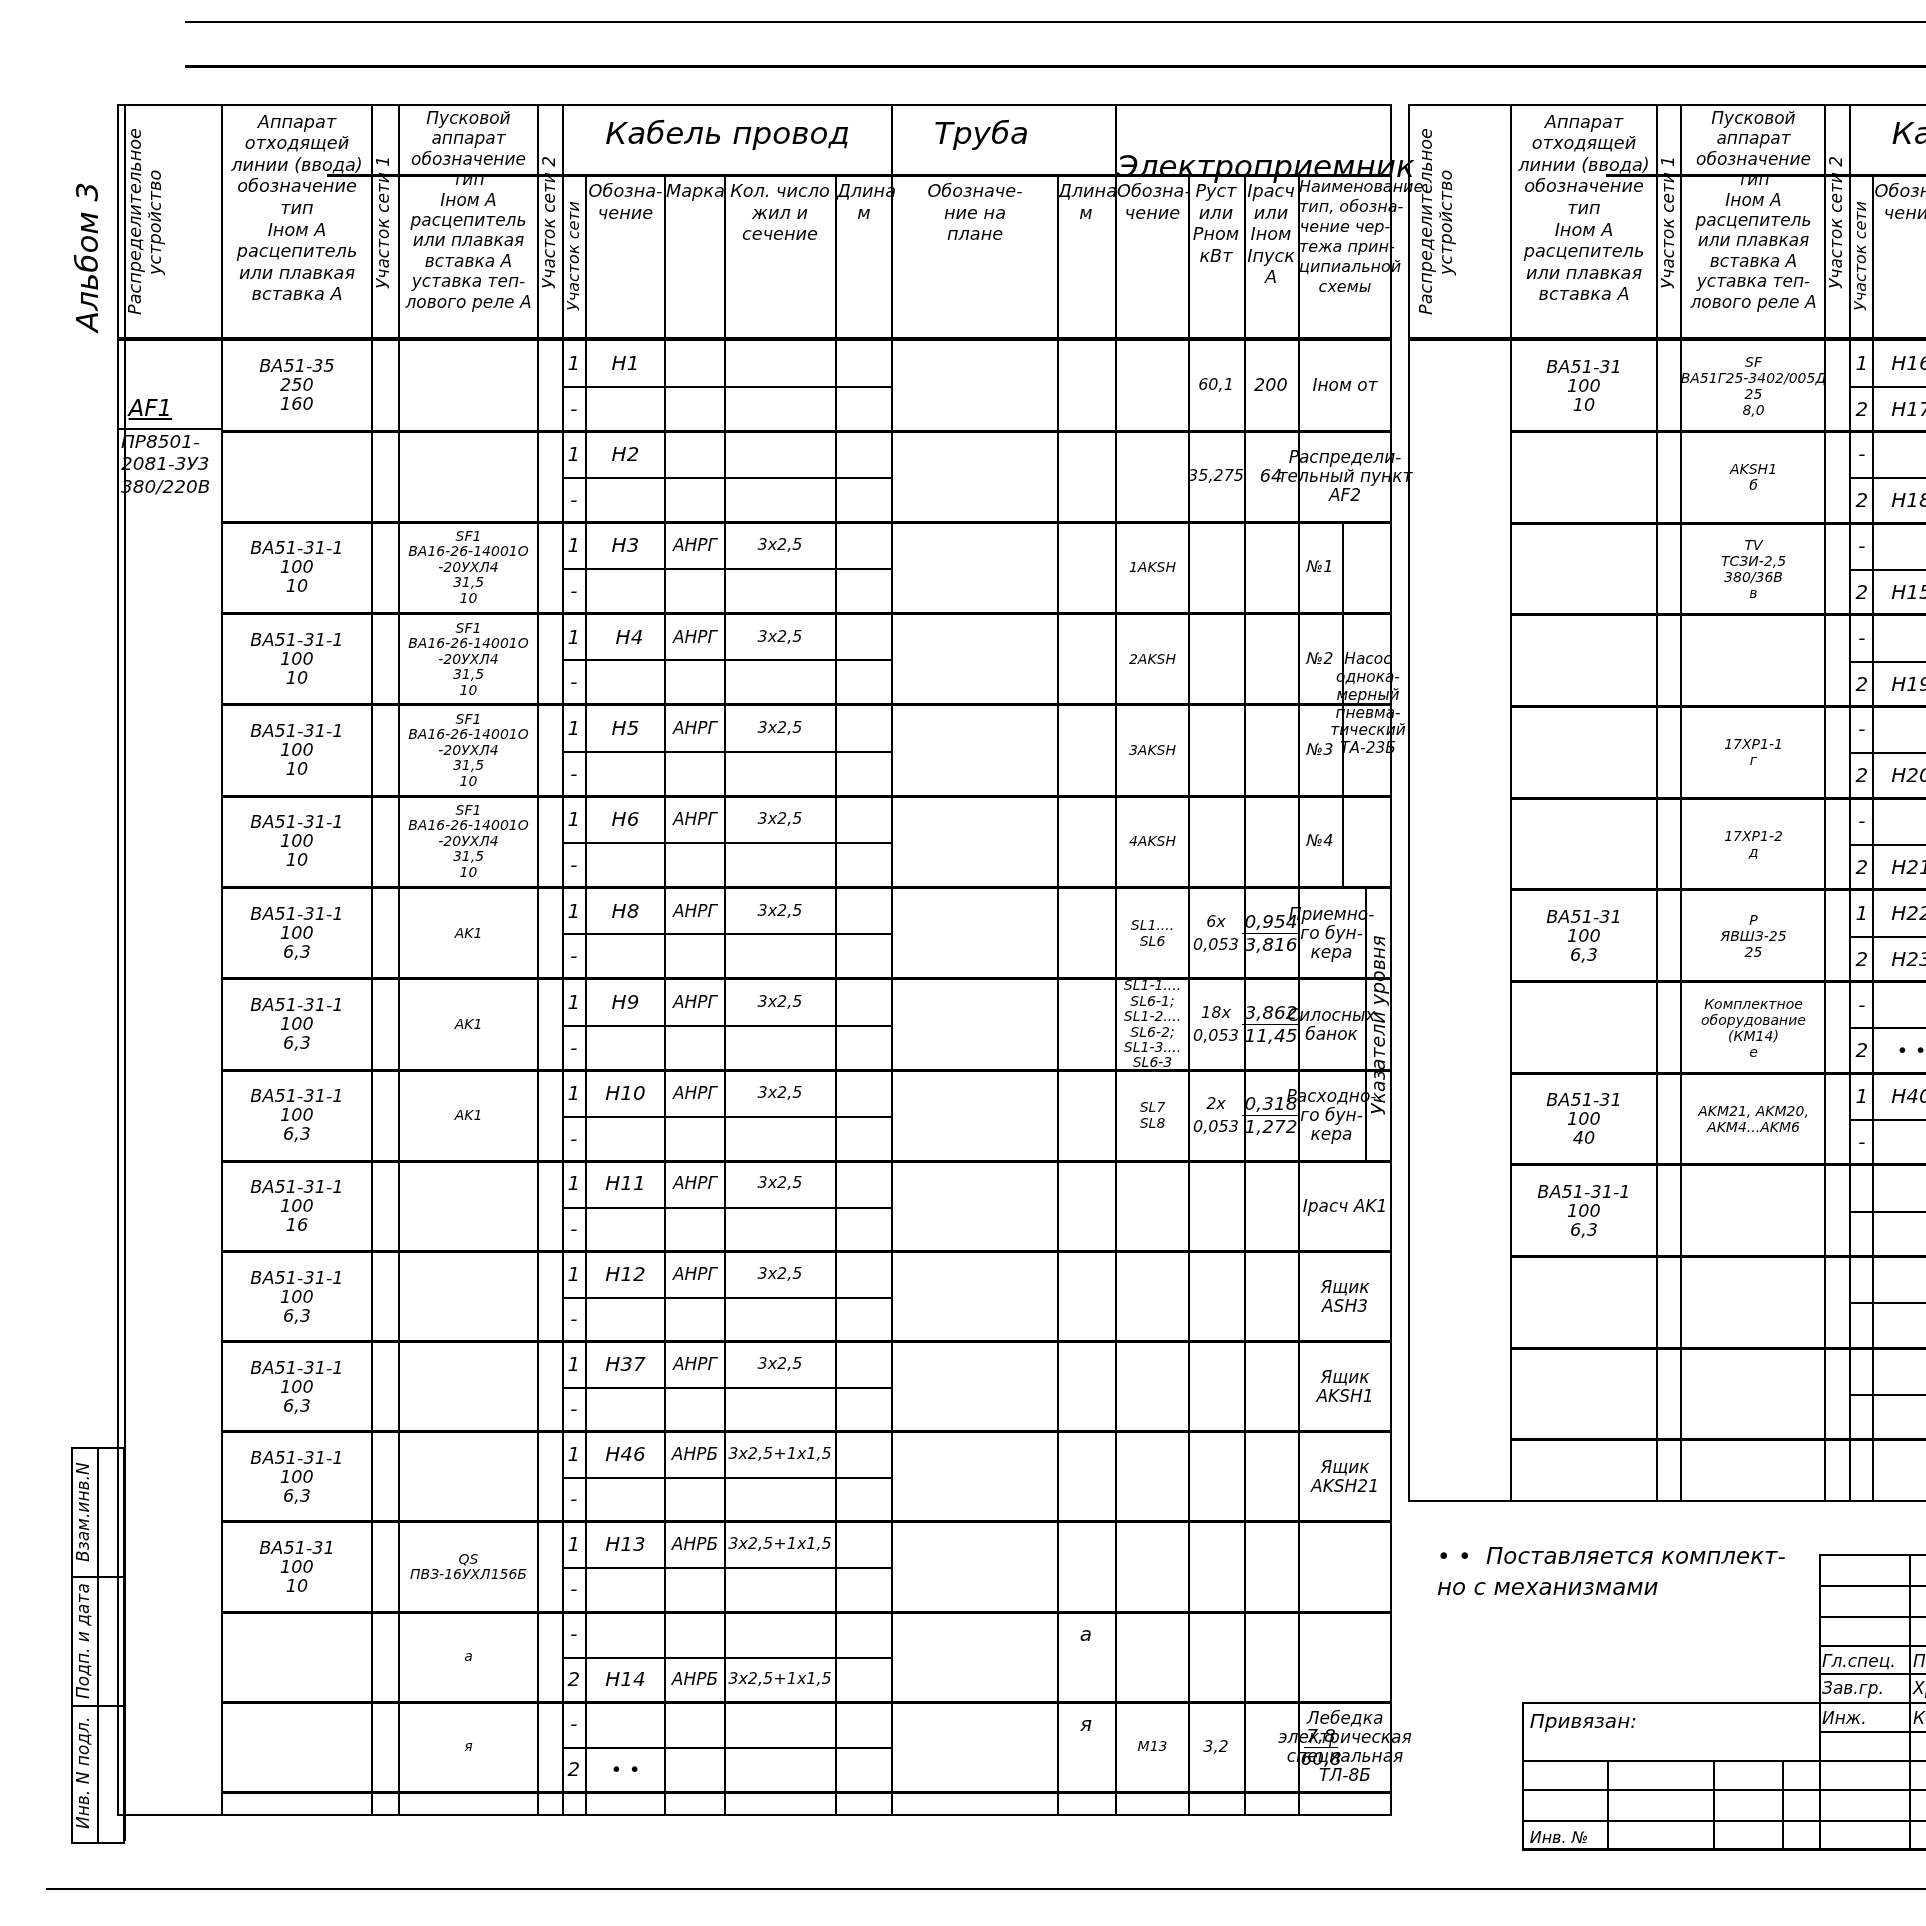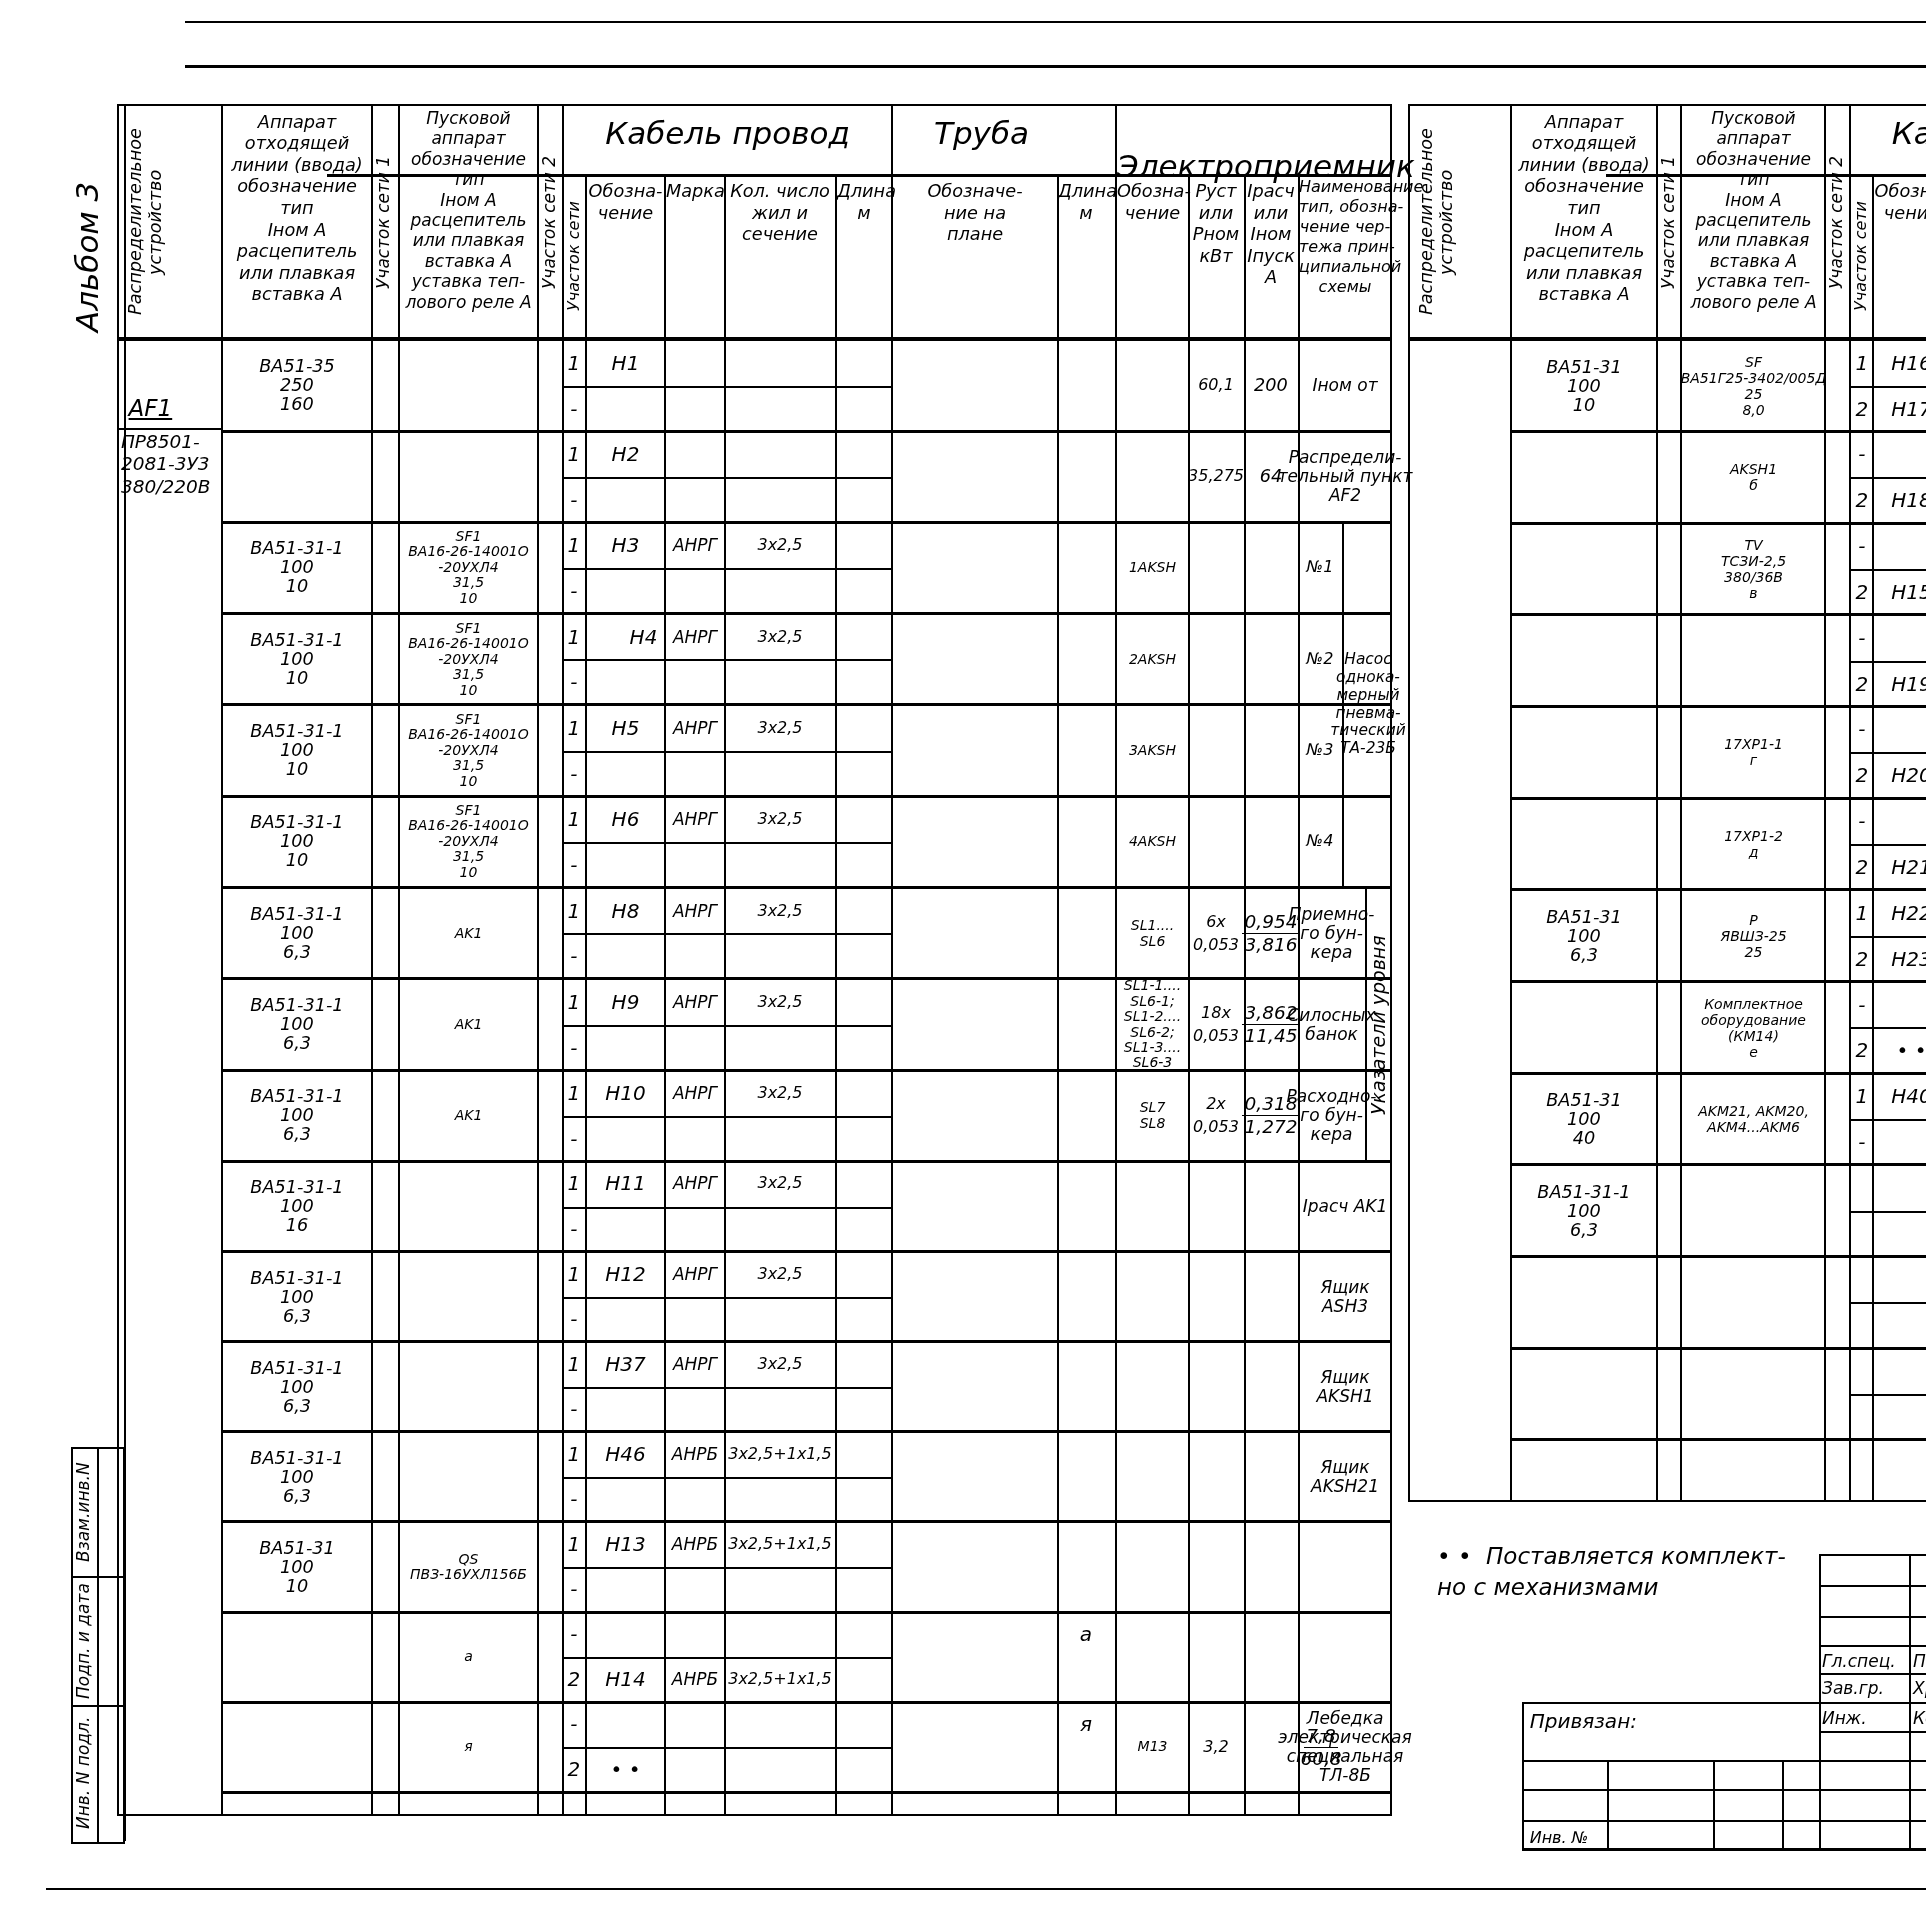--- a/index.html
+++ b/index.html
@@ -176,21 +176,21 @@
       <div class="cell" style="left:106px;top:510px;width:148px;height:91px;font-size:17.7px;line-height:19px;">ВА51-31-1
 100
 10</div>
       <div class="cell" style="left:283px;top:510px;width:137px;height:91px;font-size:14px;line-height:15.4px;">SF1
 ВА16-26-14001О
 -20УХЛ4
 31,5
 10</div>
       <div class="cell" style="left:446px;top:510px;width:21.6px;height:46px;">1</div>
       <div class="cell" style="left:446px;top:555px;width:21.6px;height:46px;">-</div>
-      <div class="cell" style="left:488px;top:510px;width:77px;height:46px;">Н4</div>
+      <div class="cell" style="left:474px;top:510px;width:77px;height:46px;">Н4</div>
       <div class="cell" style="left:549px;top:510px;width:58px;height:46px;font-size:17px;">АНРГ</div>
       <div class="cell" style="left:608px;top:510px;width:110px;height:46px;font-size:16px;">3x2,5</div>
       <div class="cell" style="left:1000px;top:510px;width:71px;height:91px;font-size:14px;line-height:15.4px;">2AKSH</div>
       <div class="cell" style="left:1072px;top:510px;width:54px;height:91px;font-size:16px;"></div>
       <div class="cell" style="left:1128px;top:510px;width:52px;height:91px;font-size:17.7px;"></div>
       <div class="cell" style="left:1182px;top:510px;width:42px;height:91px;font-size:16px;">№2</div>
       <div class="hline" style="left:104px;top:691px;width:1171px;height:3.1px;"></div>
       <div class="hline" style="left:445px;top:647px;width:329px;height:1.5px;"></div>
       <div class="cell" style="left:106px;top:601px;width:148px;height:91px;font-size:17.7px;line-height:19px;">ВА51-31-1
 100

